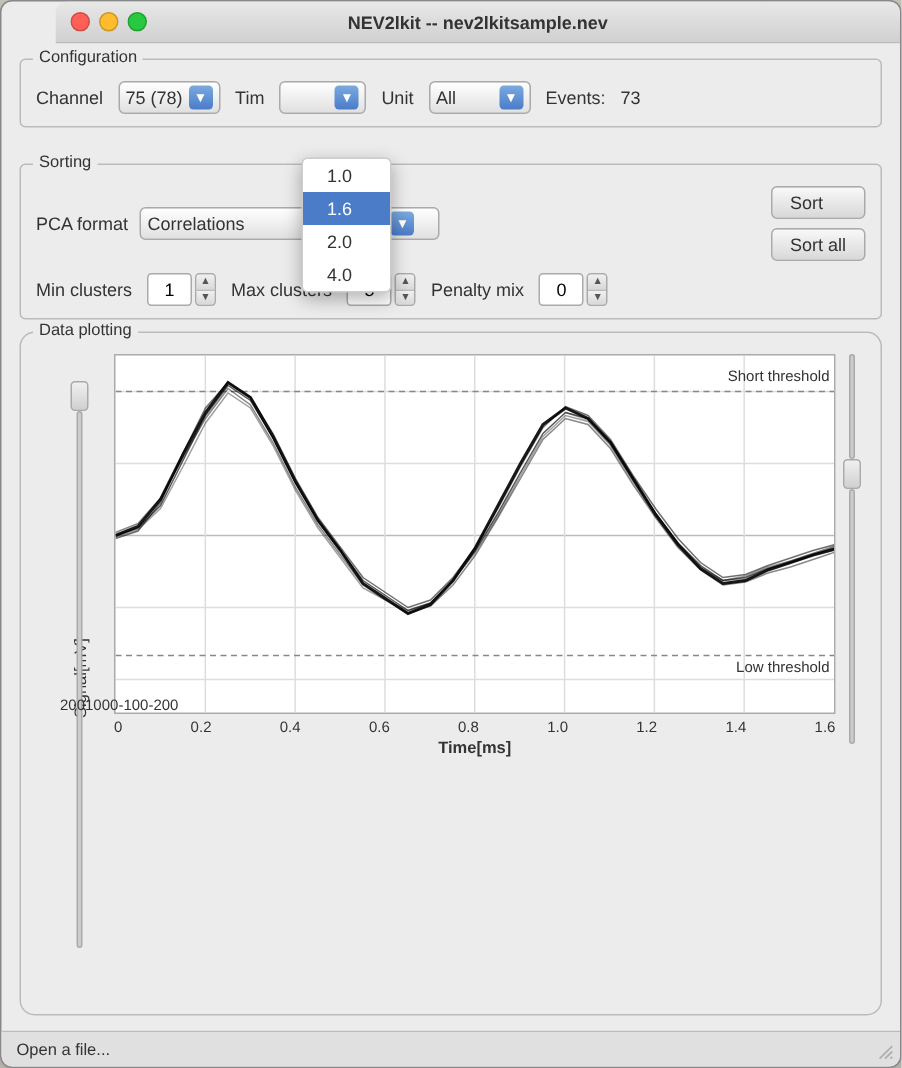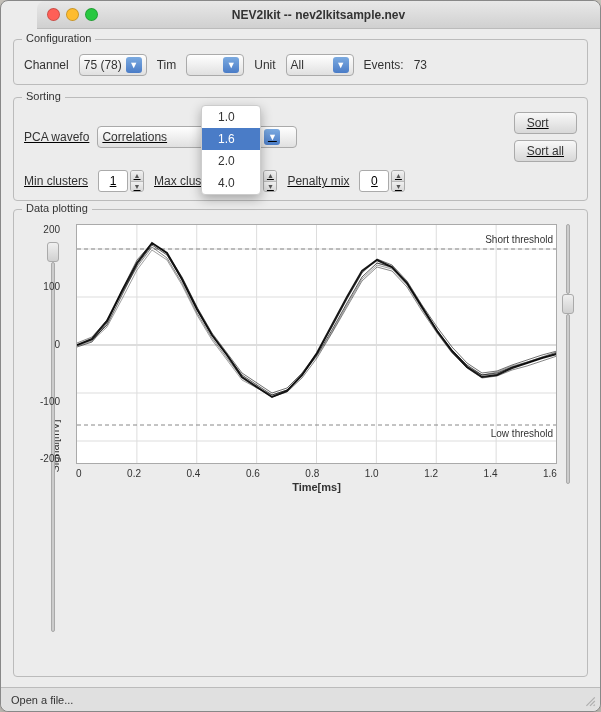--- a/index.html
+++ b/index.html
@@ -192,37 +192,37 @@
     .sort-buttons {
       display: flex;
       gap: 6px;
       flex-direction: column;
     }
 
     
     .plot-area {
       flex: 1;
       min-height: 0;
+      border-radius: 10px;
     }
     .statusbar {
       height: 24px;
       padding: 0 10px;
       display: flex;
       align-items: center;
       border-top: 1px solid #bbb;
       background: #e0e0e0;
       border-radius: 0 0 8px 8px;
     }
     .status-text {
       font-size: 11px;
       color: #333;
     }
     .sorting-group {
-      margin-top: 4px;
-      text-decoration: underline;
+      margin-top: 16px;
     }
     .num-input-wrap {
       display: flex;
       align-items: center;
       gap: 2px;
     }
     .num-value {
       width: 30px;
       height: 22px;
       border: 1px solid #aaa;
@@ -279,21 +279,21 @@
       <div class="dropdown-item selected">1.6</div>
       <div class="dropdown-item">2.0</div>
       <div class="dropdown-item">4.0</div>
     </div>
 
 
     <div class="group-box sorting-group">
       <span class="group-label">Sorting</span>
       <div class="row sorting-row" style="margin-bottom:8px;">
         <div class="row" style="gap:8px;">
-          <span class="label">PCA wavefo</span>
+          <span class="label">PCA format</span>
           <div class="select-box pca-select">
             <span class="select-box-value">Correlations</span>
             <div class="select-arrow">▼</div>
           </div>
         </div>
         <div class="sort-buttons">
           <button class="btn">Sort</button>
           <button class="btn">Sort all</button>
         </div>
       </div>
@@ -331,21 +331,21 @@
 
         <div style="position:absolute;left:4px;top:50%;transform:translateY(-50%) rotate(-90deg);font-size:11px;color:#333;white-space:nowrap;">Signal[mV]</div>
 
         <div style="position:absolute;left:22px;top:18px;bottom:36px;width:14px;display:flex;flex-direction:column;align-items:center;">
           <div style="width:12px;height:20px;background:linear-gradient(to bottom,#f0f0f0,#d0d0d0);border:1px solid #aaa;border-radius:3px;cursor:pointer;"></div>
           <div style="width:4px;flex:1;background:#ccc;border:1px solid #aaa;border-radius:2px;"></div>
         </div>
 
         <div style="position:relative;height:260px;">
 
-          <div style="position:absolute;left:-36px;top:0;bottom:20px;display:flex;flex-direction:column;justify-content:space-between;align-items:flex-end;font-size:10px;color:#333;">
+          <div style="position:absolute;left:-36px;top:0;bottom:20px;display:flex;flex-direction:row;justify-content:space-between;align-items:flex-end;font-size:10px;color:#333;">
             <span>200</span>
             <span>100</span>
             <span>0</span>
             <span>-100</span>
             <span>-200</span>
           </div>
 
           <svg width="100%" height="240" style="border:1px solid #aaa;background:white;display:block;">
 
             <line x1="0" y1="24" x2="100%" y2="24" stroke="#ddd" stroke-width="1"></line>

